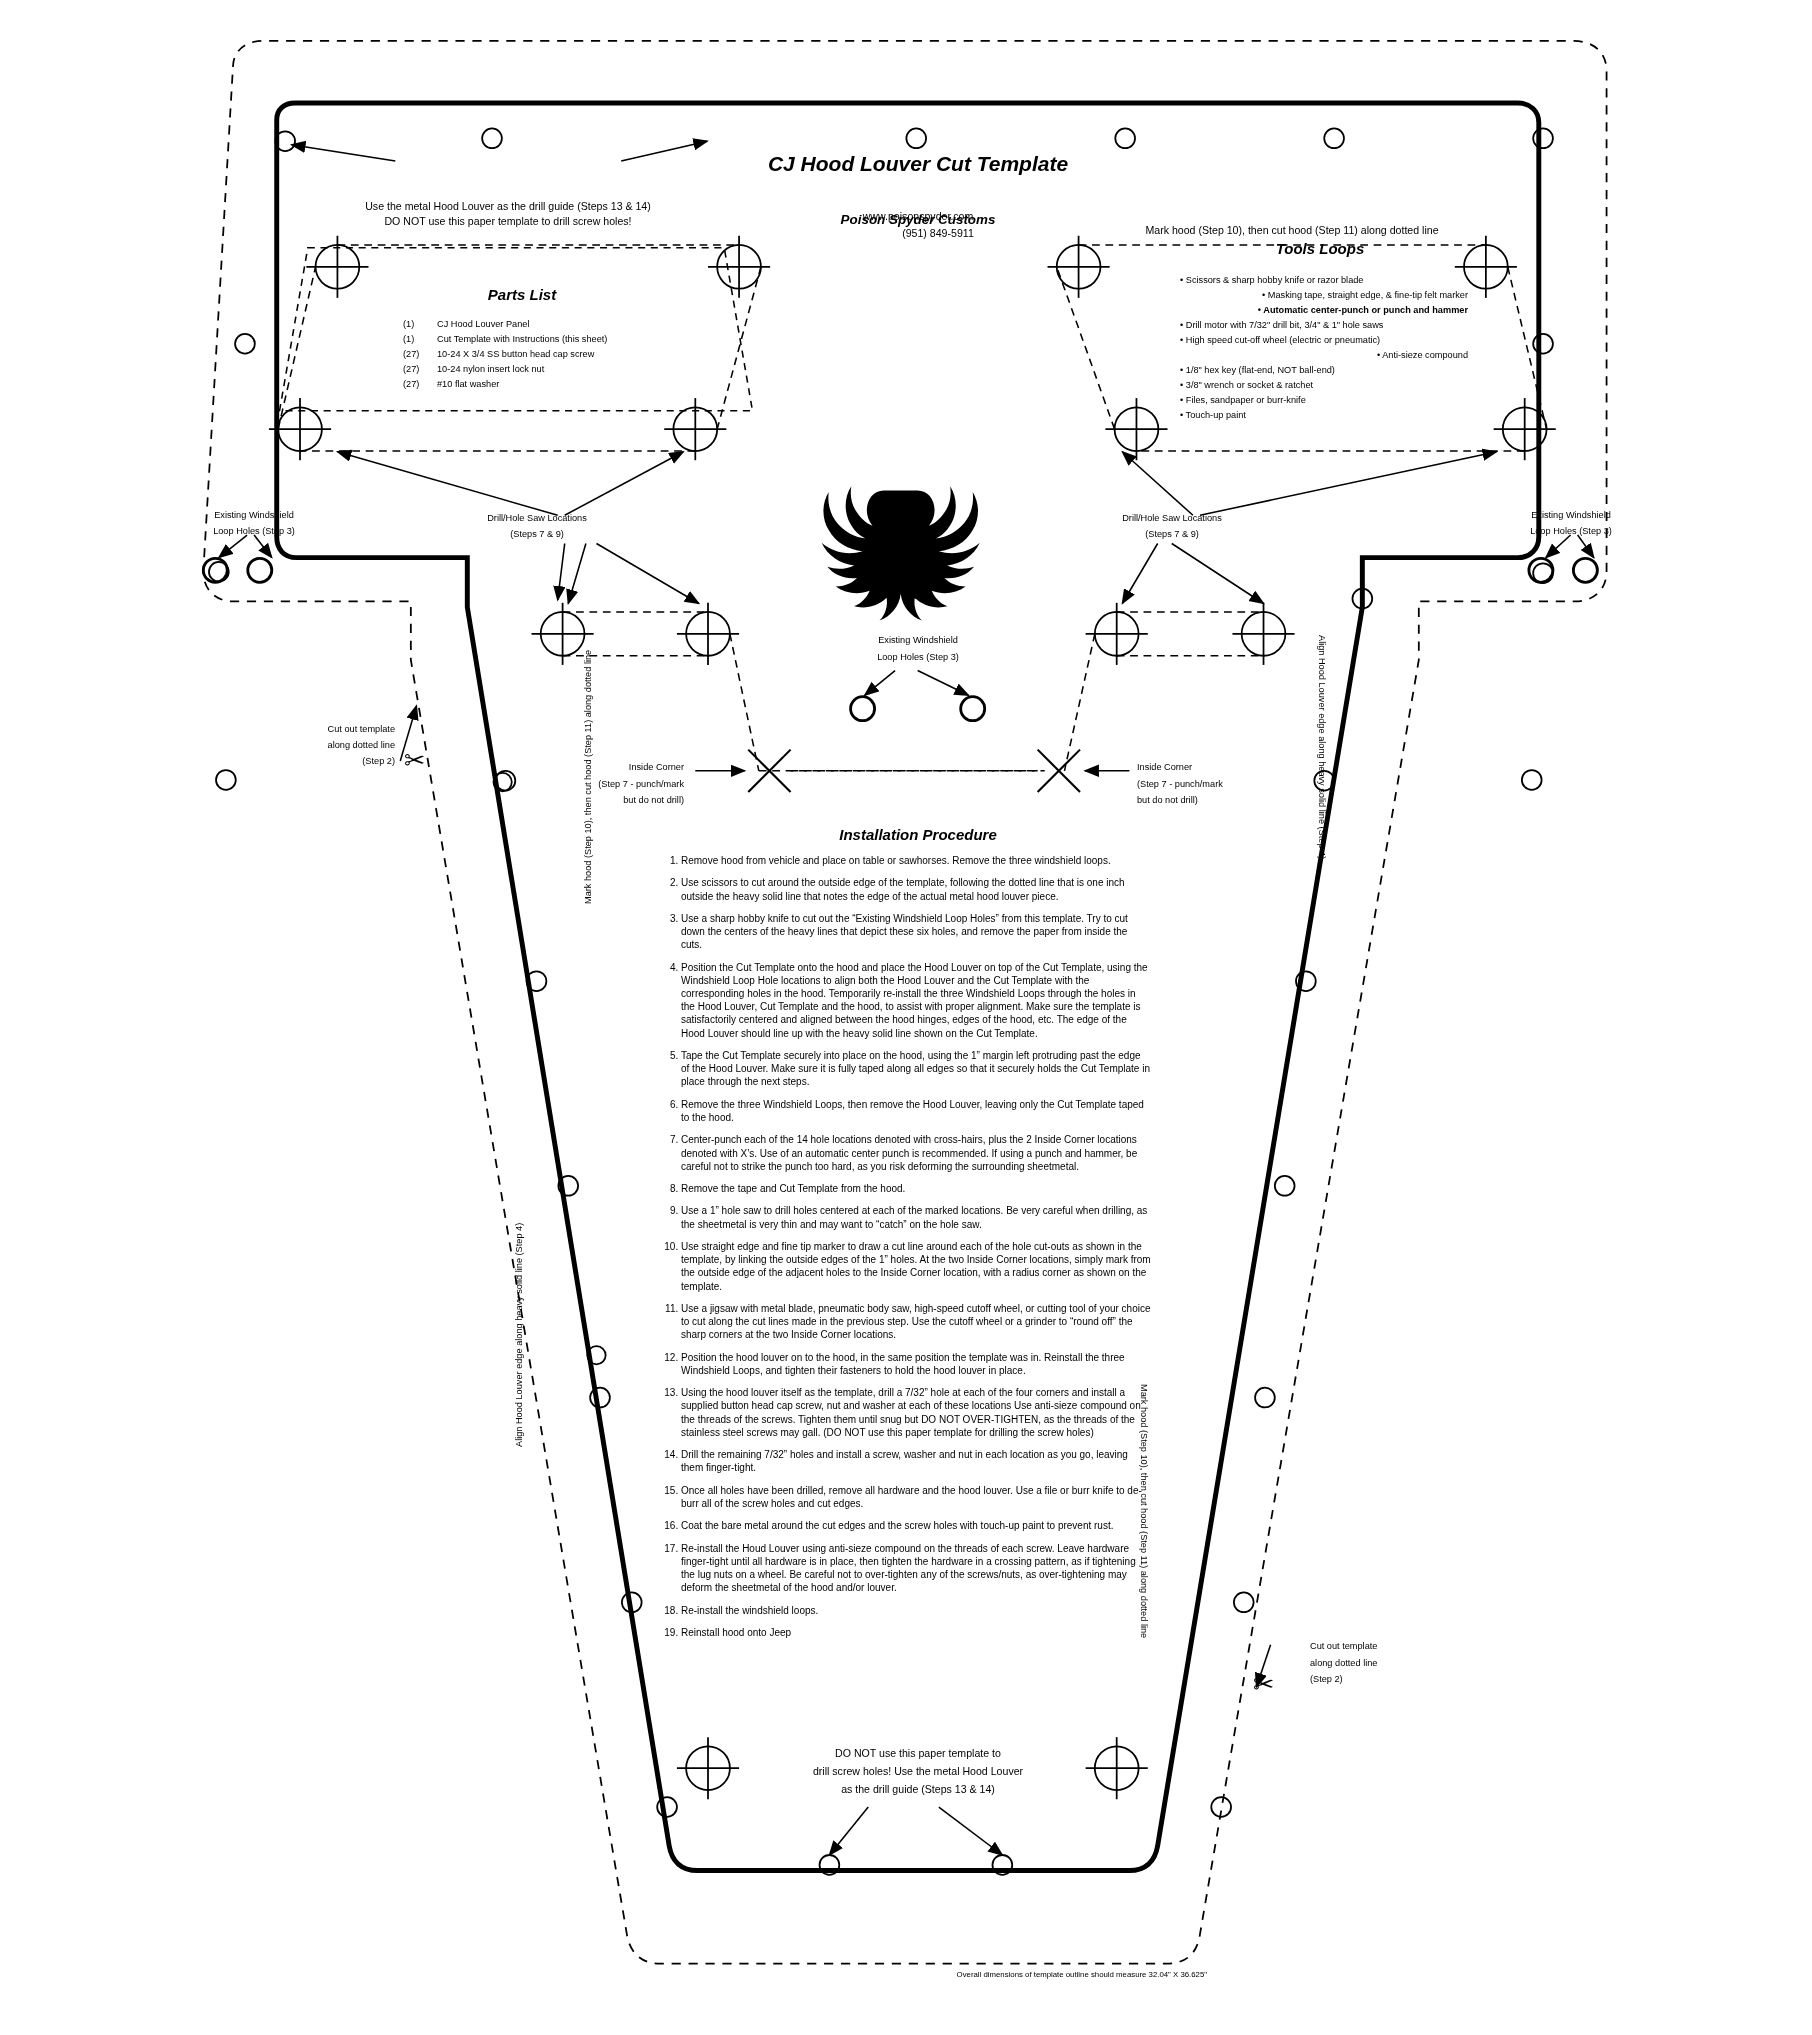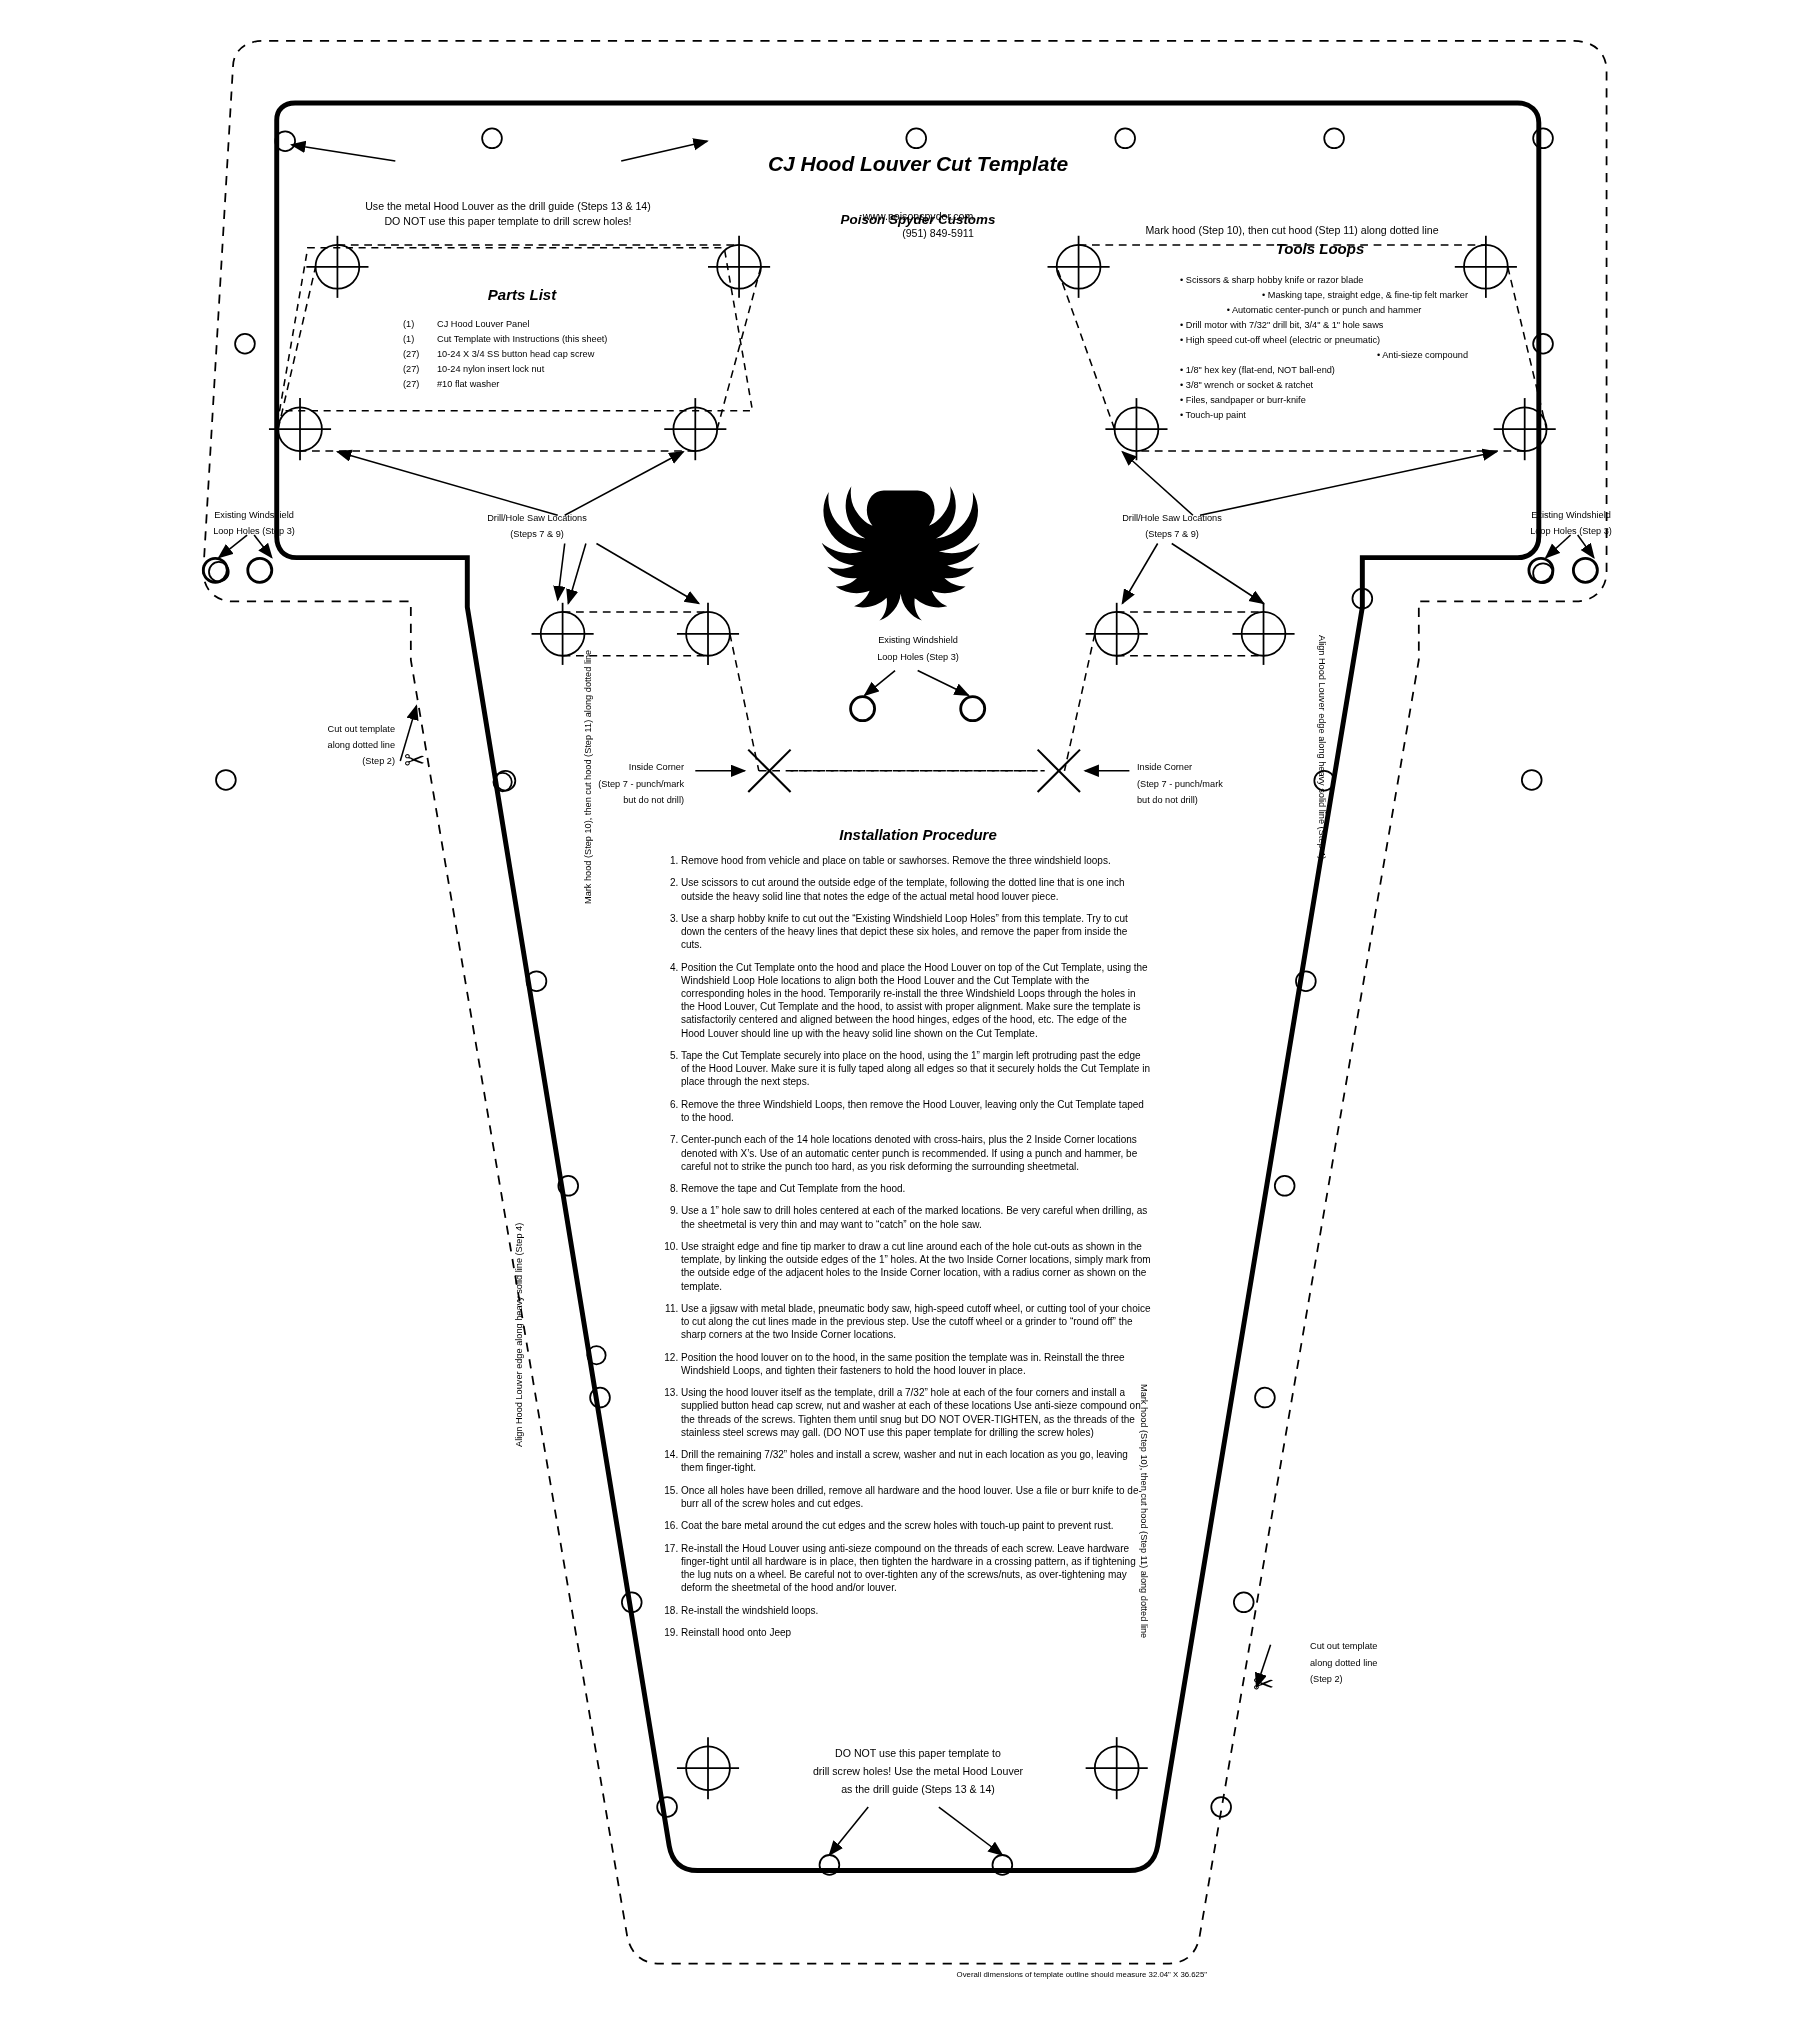--- a/index.html
+++ b/index.html
@@ -341,21 +341,21 @@
         <li><span style="display: inline-block; width: 34px;">(27)</span><span>10-24 nylon insert lock nut</span></li>
         <li><span style="display: inline-block; width: 34px;">(27)</span><span>#10 flat washer</span></li>
       </ul>
   </div>
 
   <div class="txt hdr c" style="left:1193px;top:240px;width:254px;">Tools Loops</div>
   <div style="position:absolute;left:1172px;top:267px;width:304px;">
     <ul class="plain tiny" id="tools-ul">
         <li style="text-align: left;">• Scissors &amp; sharp hobby knife or razor blade</li>
         <li style="text-align: right;">• Masking tape, straight edge, &amp; fine-tip felt marker</li>
-        <li style="text-align: center;">• Automatic center-punch or punch and hammer</li>
+        <li style="text-align: right; font-weight: bold;">• Automatic center-punch or punch and hammer</li>
         <li style="text-align: left;">• Drill motor with 7/32" drill bit, 3/4" &amp; 1" hole saws</li>
         <li style="text-align: left;">• High speed cut-off wheel (electric or pneumatic)</li>
         <li style="text-align: right;">• Anti-sieze compound</li>
         <li style="text-align: left;">• 1/8" hex key (flat-end, NOT ball-end)</li>
         <li style="text-align: left;">• 3/8" wrench or socket &amp; ratchet</li>
         <li style="text-align: left;">• Files, sandpaper or burr-knife</li>
         <li style="text-align: left;">• Touch-up paint</li>
       </ul>
   </div>
 

